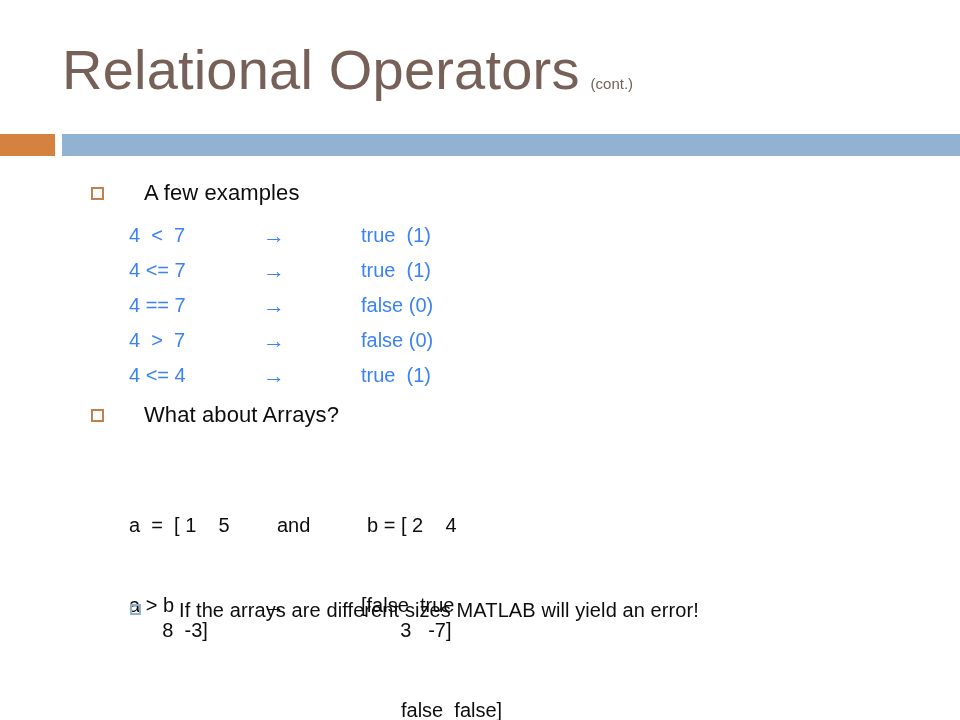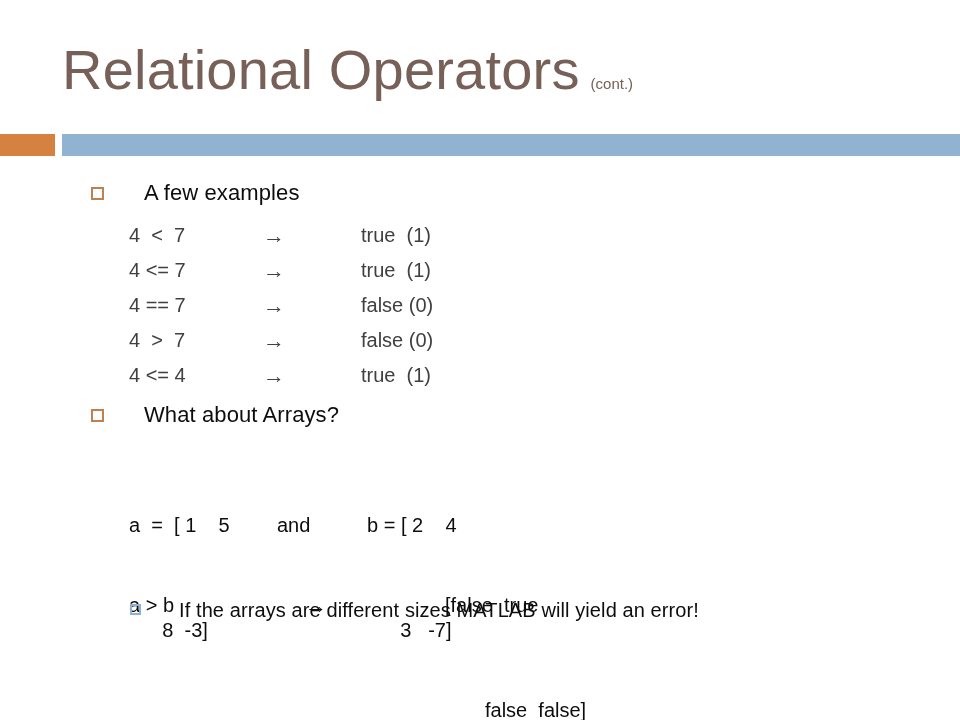--- a/index.html
+++ b/index.html
@@ -142,21 +142,21 @@
   
   #examples-table {
     position: absolute;
     left: 119px;
     top: 50px;
     border-collapse: collapse;
   }
   #examples-table td {
     font-size: 20px;
     line-height: 35px;
-    color: #404040;
+    color: #3b82f6;
     padding: 0;
     white-space: pre;
     vertical-align: top;
   }
   #examples-table td.col-expr { width: 134px; }
   #examples-table td.col-arrow {
     width: 98px;
     font-size: 22px;
   }
   #examples-table td.col-result { width: 160px; }
@@ -182,21 +182,21 @@
 
   #arrays-compare {
     position: absolute;
     left: 119px;
     top: 350px;
     font-size: 20px;
     line-height: 35px;
     color: #0d0d0d;
     white-space: pre;
   }
-  .cmp-line { display: flex; white-space: pre; gap: 42px; }
+  .cmp-line { display: flex; white-space: pre; }
   .cmp-expr   { width: 134px; }
   .cmp-arrow  { width: 98px; font-size: 22px; }
   .cmp-result { width: 200px; }
   .cmp-result.indent { padding-left: 40px; }
 </style>
 </head>
 <body>
 
 <div id="slide">
 

